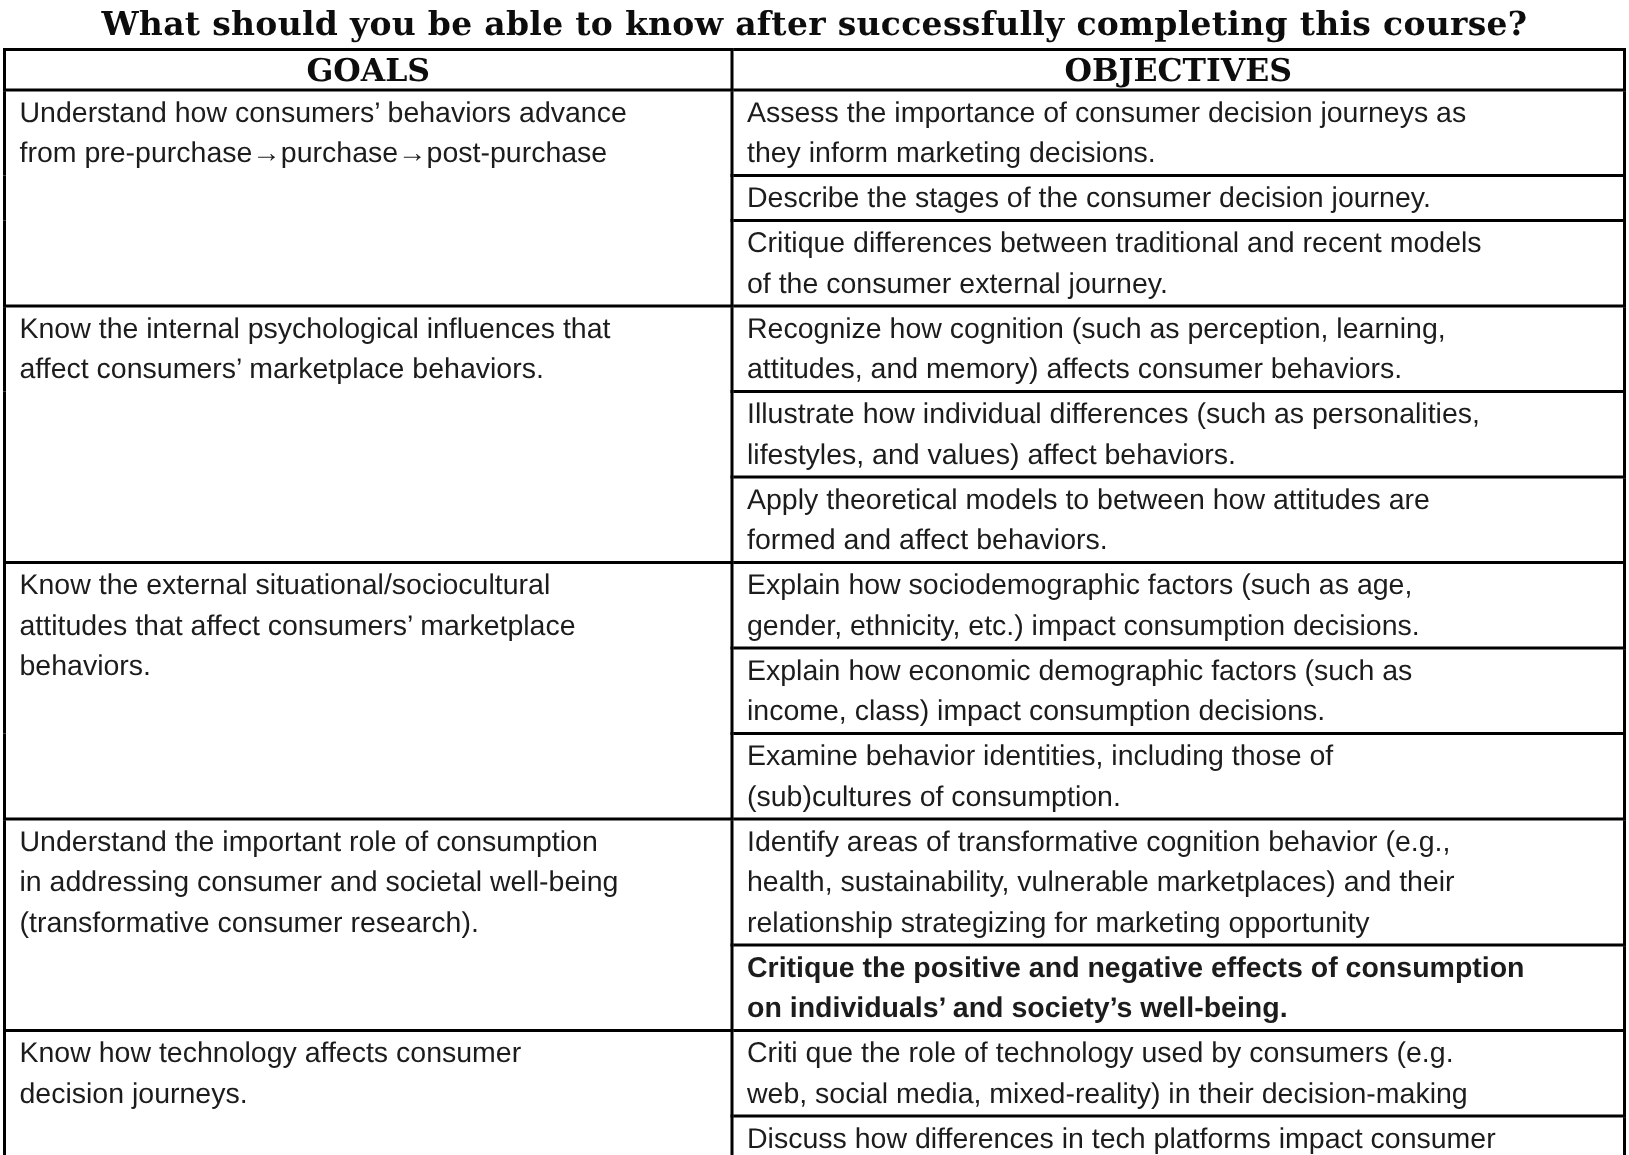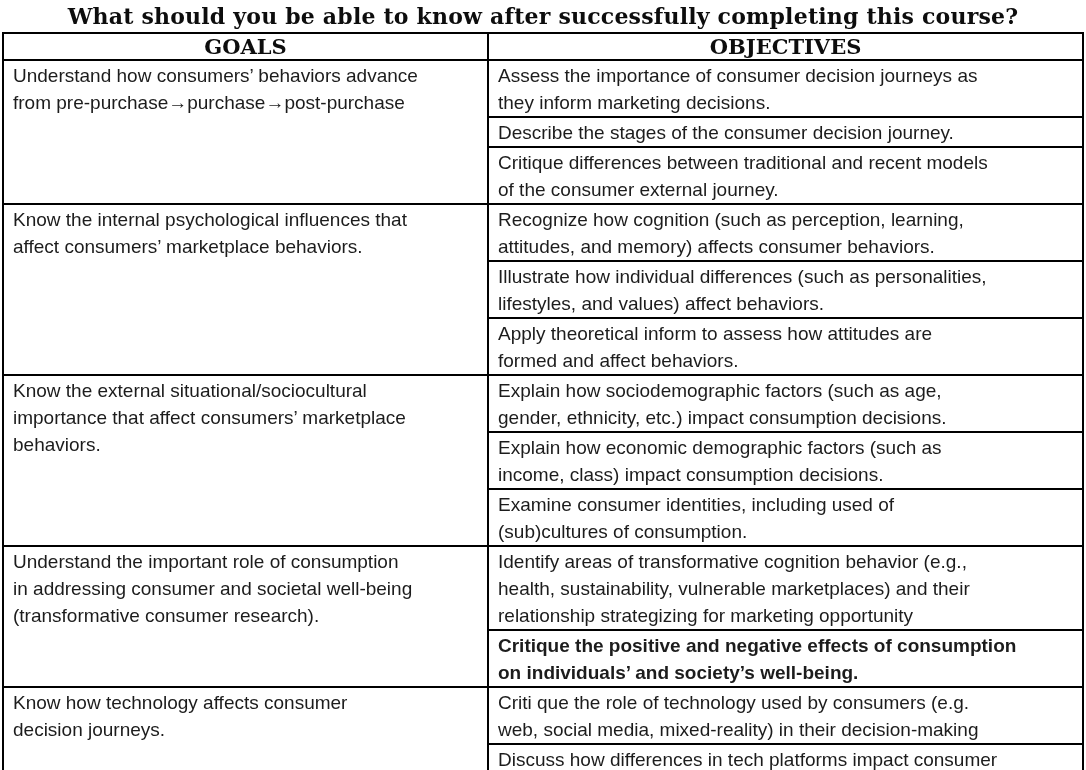--- a/index.html
+++ b/index.html
@@ -100,37 +100,37 @@
         <td rowspan="3">Know the internal psychological influences that
 affect consumers’ marketplace behaviors.</td>
         <td>Recognize how cognition (such as perception, learning,
 attitudes, and memory) affects consumer behaviors.</td>
       </tr>
       <tr class="r55">
         <td>Illustrate how individual differences (such as personalities,
 lifestyles, and values) affect behaviors.</td>
       </tr>
       <tr class="r54">
-        <td>Apply theoretical inform to assess how attitudes are
+        <td>Apply theoretical models to between how attitudes are
 formed and affect behaviors.</td>
       </tr>
 
       <tr class="r54">
         <td rowspan="3">Know the external situational/sociocultural
-importance that affect consumers’ marketplace
+attitudes that affect consumers’ marketplace
 behaviors.</td>
         <td>Explain how sociodemographic factors (such as age,
 gender, ethnicity, etc.) impact consumption decisions.</td>
       </tr>
       <tr class="r55">
         <td>Explain how economic demographic factors (such as
 income, class) impact consumption decisions.</td>
       </tr>
       <tr class="r54">
-        <td>Examine consumer identities, including used of
+        <td>Examine behavior identities, including those of
 (sub)cultures of consumption.</td>
       </tr>
 
       <tr class="r82">
         <td rowspan="2">Understand the important role of consumption
 in addressing consumer and societal well-being
 (transformative consumer research).</td>
         <td>Identify areas of transformative cognition behavior (e.g.,
 health, sustainability, vulnerable marketplaces) and their
 relationship strategizing for marketing opportunity</td>

